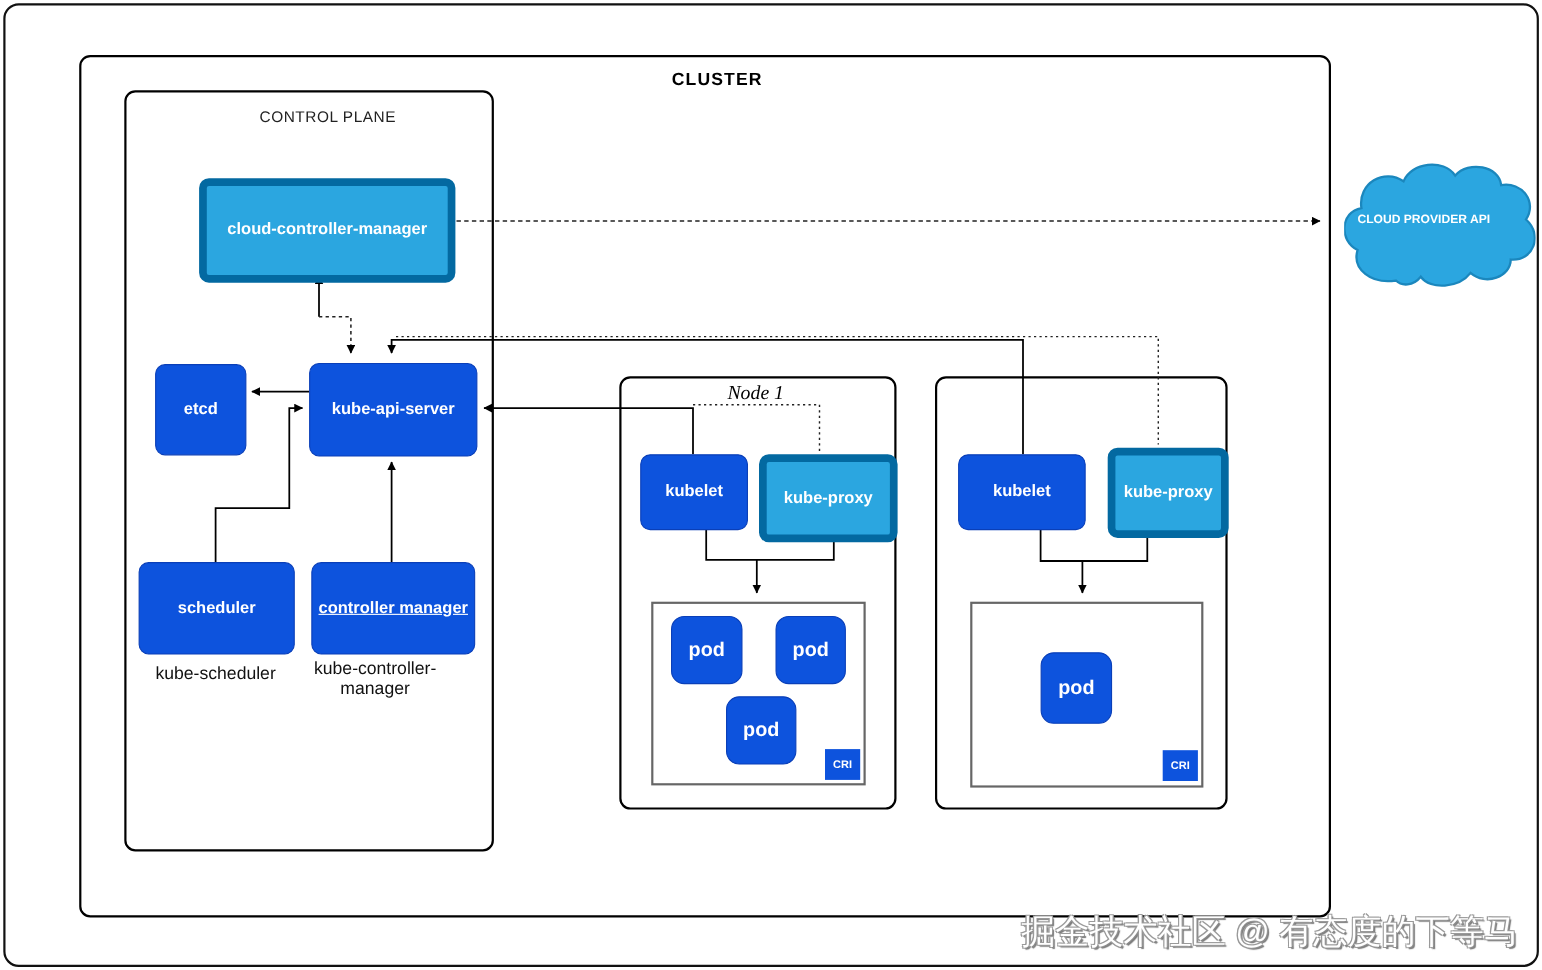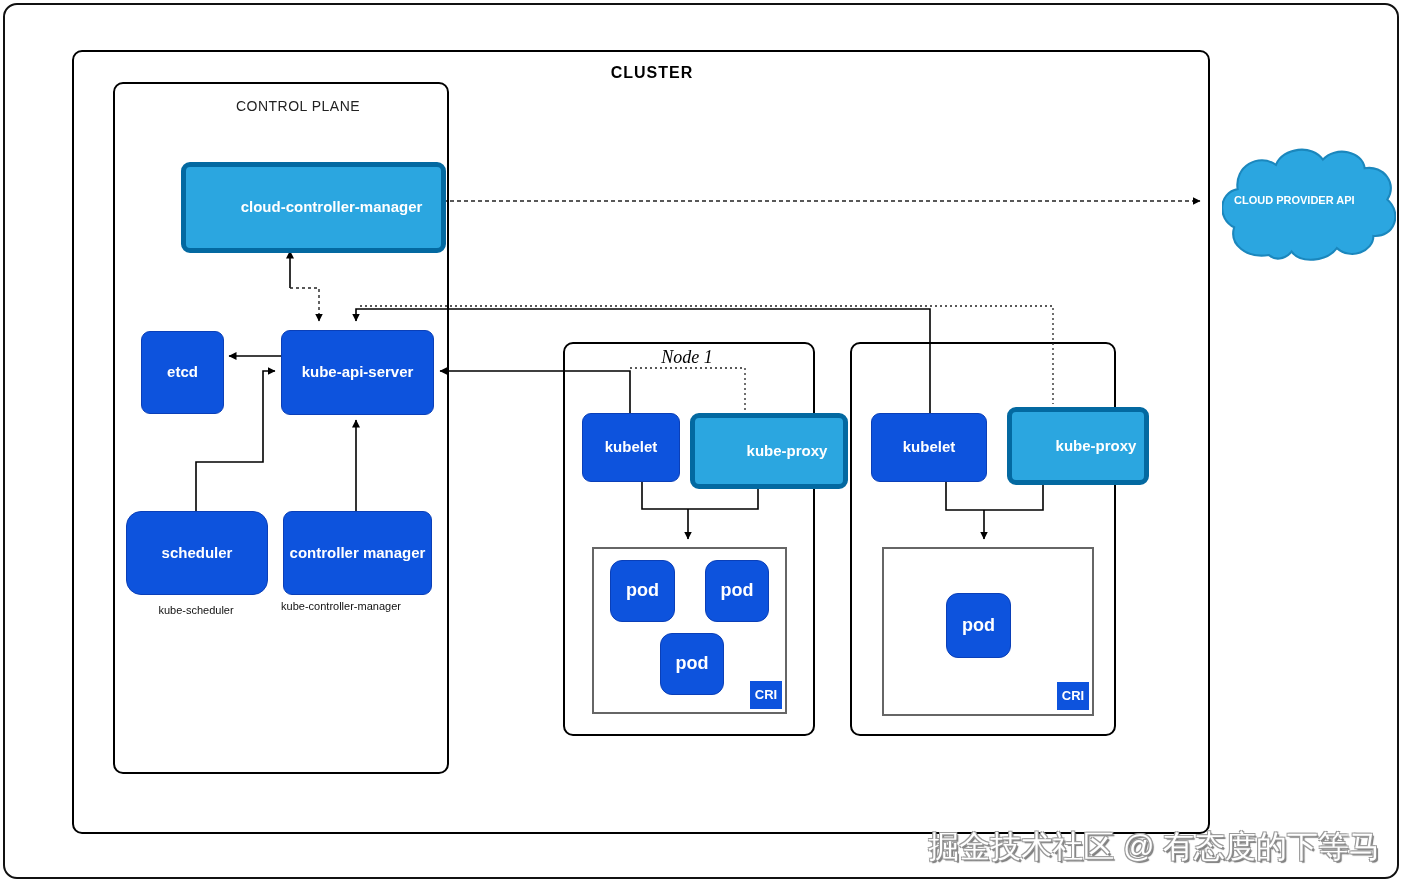--- a/index.html
+++ b/index.html
@@ -22,25 +22,25 @@
   .node-box{border:2px solid #000;border-radius:10px;width:248px;height:390px;top:342px;}
   .pods-box{border:2px solid var(--pods-border);background:#fff;}
   
   .cluster-title{left:532px;top:64px;width:240px;text-align:center;font-weight:bold;font-size:16px;letter-spacing:1px;color:#000;}
   .cp-title{left:113px;top:98px;width:332px;text-align:center;font-size:14px;letter-spacing:0.5px;color:#222;padding-left:19px;}
   .node-title{font-family:"Liberation Serif", serif;font-size:18px;color:#000;text-align:center;font-style:italic;}
   
   .block{display:flex;align-items:center;justify-content:center;color:var(--block-text);
          font-weight:bold;border-radius:9px;text-align:center;line-height:1.1;}
   .dark{background:var(--dark-blue);border:1px solid #0a3fb8;}
-  .light{background:var(--light-blue);border:5px solid #0369a1;padding-left:36px;}
+  .light{background:var(--light-blue);border:7px solid #0369a1;}
   .fs15{font-size:15px;} .fs13{font-size:18px;}
   .pod{border-radius:12px;}
-  .cri{border-radius:0;border:none;font-size:13px;}
-  .caption{font-size:11px;color:#111;text-align:center;}
+  .cri{border-radius:0;border:none;font-size:10px;}
+  .caption{font-size:16px;color:#111;text-align:center;}
   
   .cloud-label{left:1234px;top:194px;width:150px;text-align:left;color:#fff;font-weight:bold;font-size:11px;}
   
   .watermark{right:22px;top:826px;font-size:31px;color:#ffffff;white-space:nowrap;
     text-shadow:-1px -1px 0 #9a9a9a,1px -1px 0 #9a9a9a,-1px 1px 0 #9a9a9a,1px 1px 0 #8a8a8a,2px 2px 1px #777;}
   svg.overlay{position:absolute;left:0;top:0;pointer-events:none;}
 </style>
 </head>
 <body>
 
@@ -92,22 +92,22 @@
     <path d="M984 510 L984 539" fill="none" stroke="#000" stroke-width="1.6" marker-end="url(#arr)"></path>
 
     <svg x="1222" y="144" width="174" height="118" viewBox="0 0 100 68" preserveAspectRatio="none">
       <path d="M 27 64 C 14 66 4 58 7 48 C -3 43 -2 28 9 26 C 7 13 21 5 31 12 C 35 2 52 0 58 9 C 65 1 81 4 82 14 C 93 12 101 23 95 32 C 104 40 99 54 87 53 C 87 62 74 67 66 60 C 60 68 45 69 40 62 C 36 67 30 67 27 64 Z" fill="#2ba6e0" stroke="#1b87bd" stroke-width="1.2"></path>
     </svg>
   </svg>
 
   <div class="abs block light fs15" style="left:181px;top:162px;width:219px;height:81px;">cloud-controller-manager</div>
   <div class="abs block dark fs15" style="left:281px;top:330px;width:151px;height:83px;">kube-api-server</div>
   <div class="abs block dark fs15" style="left:141px;top:331px;width:81px;height:81px;">etcd</div>
-  <div class="abs block dark fs15" style="left:126px;top:511px;width:140px;height:82px;border-radius:15px;">scheduler</div>
-  <div class="abs block dark fs15" style="left:283px;top:511px;width:147px;height:82px;">controller manager</div>
+  <div class="abs block dark fs15" style="left:126px;top:511px;width:140px;height:82px;">scheduler</div>
+  <div class="abs block dark fs15" style="left:283px;top:511px;width:147px;height:82px;text-decoration:underline;">controller manager</div>
   <div class="abs caption" style="left:126px;top:604px;width:140px;">kube-scheduler</div>
   <div class="abs caption" style="left:261px;top:600px;width:160px;">kube-controller-manager</div>
 
   <div class="abs block dark fs15" style="left:582px;top:413px;width:96px;height:67px;">kubelet</div>
   <div class="abs block light fs15" style="left:690px;top:413px;width:112px;height:66px;">kube-proxy</div>
   <div class="abs block dark fs13 pod" style="left:610px;top:560px;width:63px;height:60px;">pod</div>
   <div class="abs block dark fs13 pod" style="left:705px;top:560px;width:62px;height:60px;">pod</div>
   <div class="abs block dark fs13 pod" style="left:660px;top:633px;width:62px;height:60px;">pod</div>
   <div class="abs block dark cri" style="left:750px;top:681px;width:32px;height:28px;">CRI</div>
 

